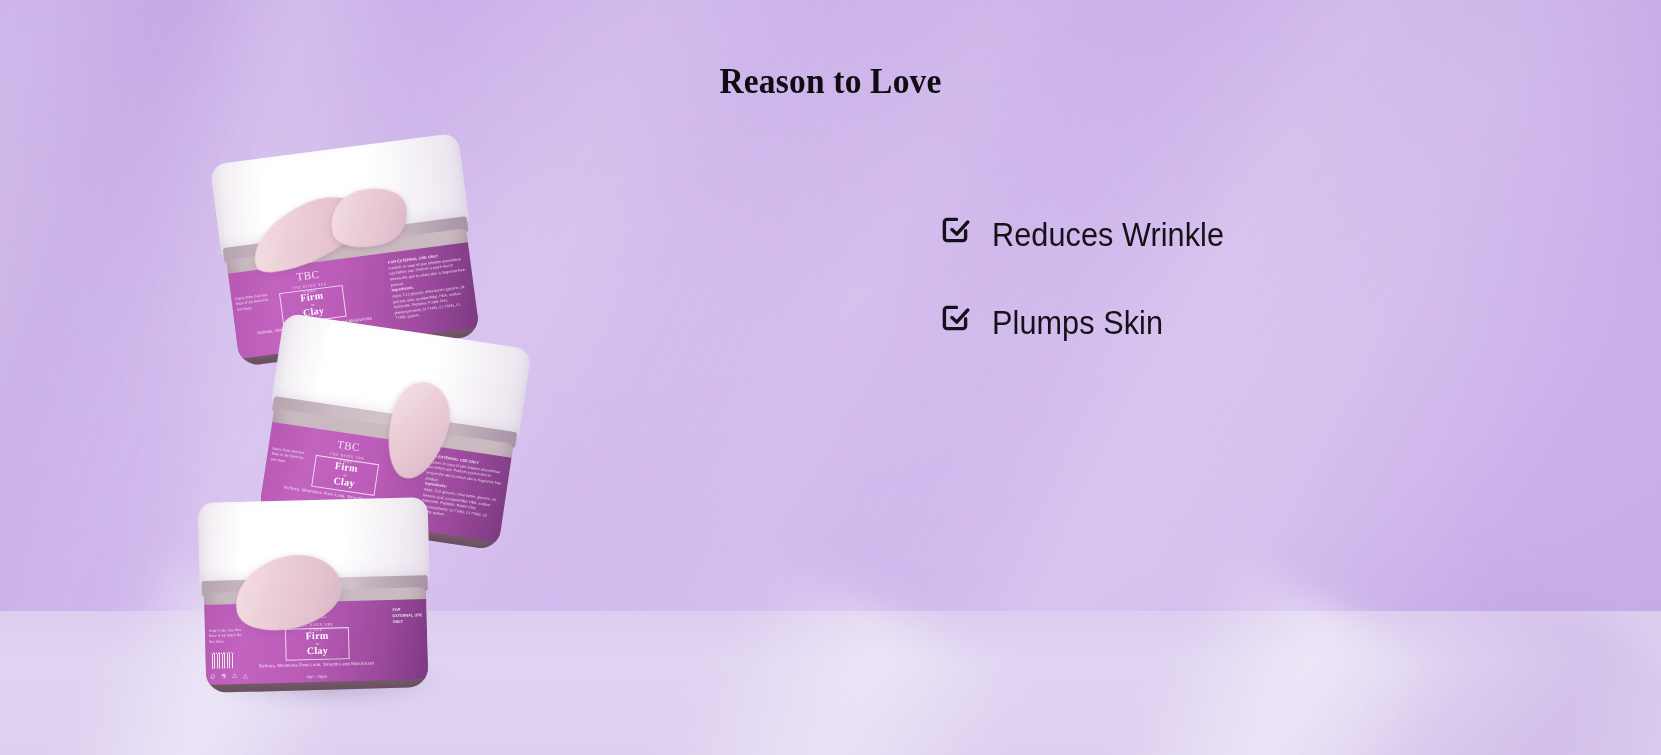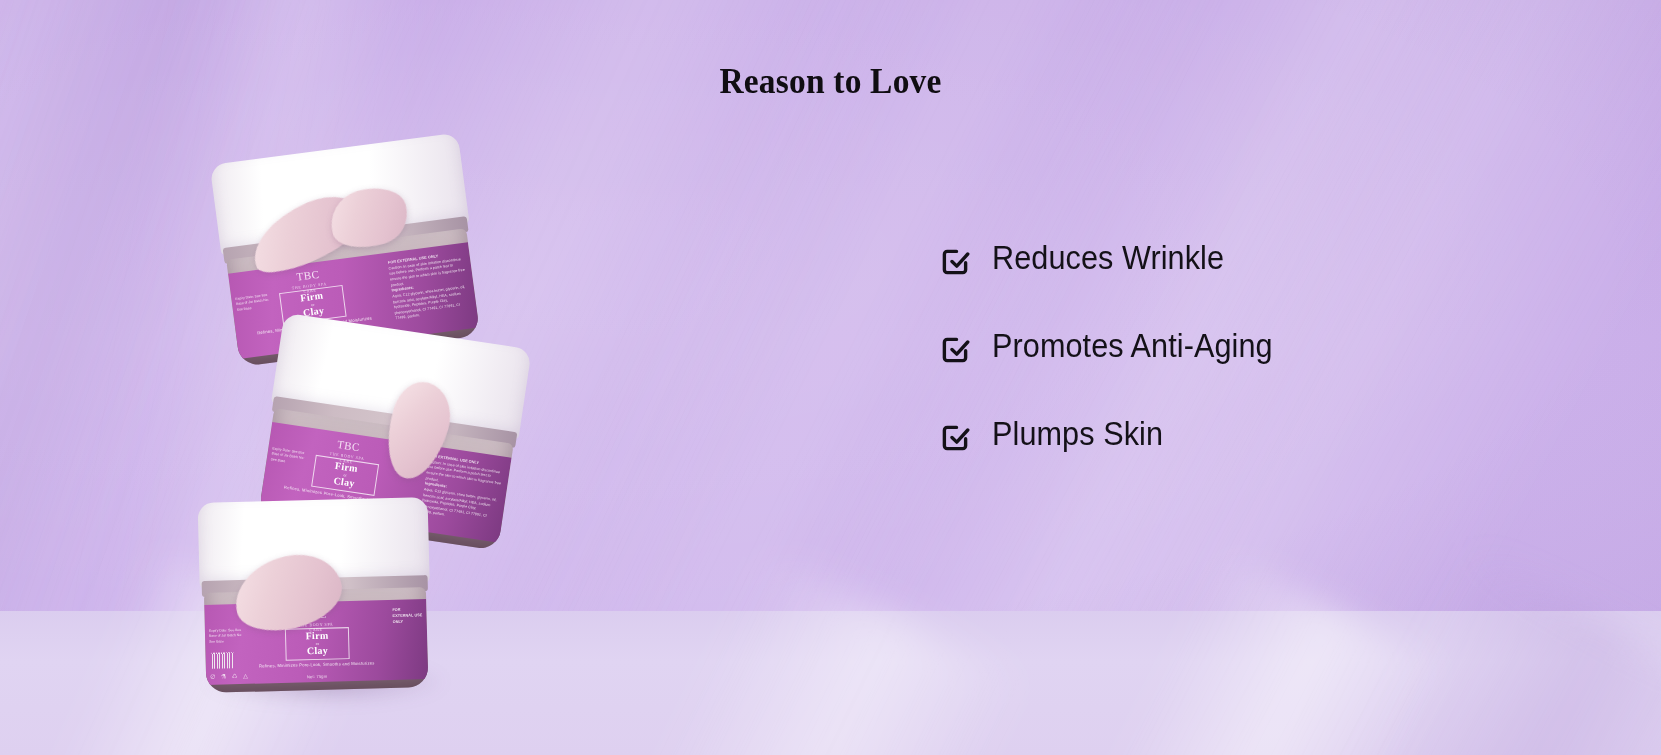--- a/index.html
+++ b/index.html
@@ -108,21 +108,21 @@
   }
 
   
   .benefits{
     position:absolute;
     left:940px;top:215px;
     width:640px;
   }
   .benefit-row{
     display:flex;
-    align-items:flex-end;
+    align-items:flex-start;
     gap:22px;
     height:62px;
     margin-bottom:26px;
   }
   .benefit-row:last-child{margin-bottom:0;}
   .check-icon{
     flex:0 0 auto;
     width:30px;height:30px;
     display:block;
   }
@@ -376,27 +376,20 @@
 
     <div class="benefit-row">
       <svg class="check-icon" viewBox="0 0 24 24" fill="none">
         <path d="M20.5 12.6V18.2C20.5 19.5 19.5 20.5 18.2 20.5H5.8C4.5 20.5 3.5 19.5 3.5 18.2V5.8C3.5 4.5 4.5 3.5 5.8 3.5H13.2" stroke="#141118" stroke-width="2.7" stroke-linecap="round" stroke-linejoin="round"></path>
         <path d="M9.6 11.6L13.4 15.3L22.2 5.6" stroke="#141118" stroke-width="2.7" stroke-linecap="round" stroke-linejoin="round"></path>
       </svg>
       <span class="benefit-text">Reduces Wrinkle</span>
     </div>
 
 
-    <div class="benefit-row">
-      <svg class="check-icon" viewBox="0 0 24 24" fill="none">
-        <path d="M20.5 12.6V18.2C20.5 19.5 19.5 20.5 18.2 20.5H5.8C4.5 20.5 3.5 19.5 3.5 18.2V5.8C3.5 4.5 4.5 3.5 5.8 3.5H13.2" stroke="#141118" stroke-width="2.7" stroke-linecap="round" stroke-linejoin="round"></path>
-        <path d="M9.6 11.6L13.4 15.3L22.2 5.6" stroke="#141118" stroke-width="2.7" stroke-linecap="round" stroke-linejoin="round"></path>
-      </svg>
-      <span class="benefit-text">Promotes Anti-Aging</span>
-    </div>
 
 
     <div class="benefit-row">
       <svg class="check-icon" viewBox="0 0 24 24" fill="none">
         <path d="M20.5 12.6V18.2C20.5 19.5 19.5 20.5 18.2 20.5H5.8C4.5 20.5 3.5 19.5 3.5 18.2V5.8C3.5 4.5 4.5 3.5 5.8 3.5H13.2" stroke="#141118" stroke-width="2.7" stroke-linecap="round" stroke-linejoin="round"></path>
         <path d="M9.6 11.6L13.4 15.3L22.2 5.6" stroke="#141118" stroke-width="2.7" stroke-linecap="round" stroke-linejoin="round"></path>
       </svg>
       <span class="benefit-text">Plumps Skin</span>
     </div>
 

